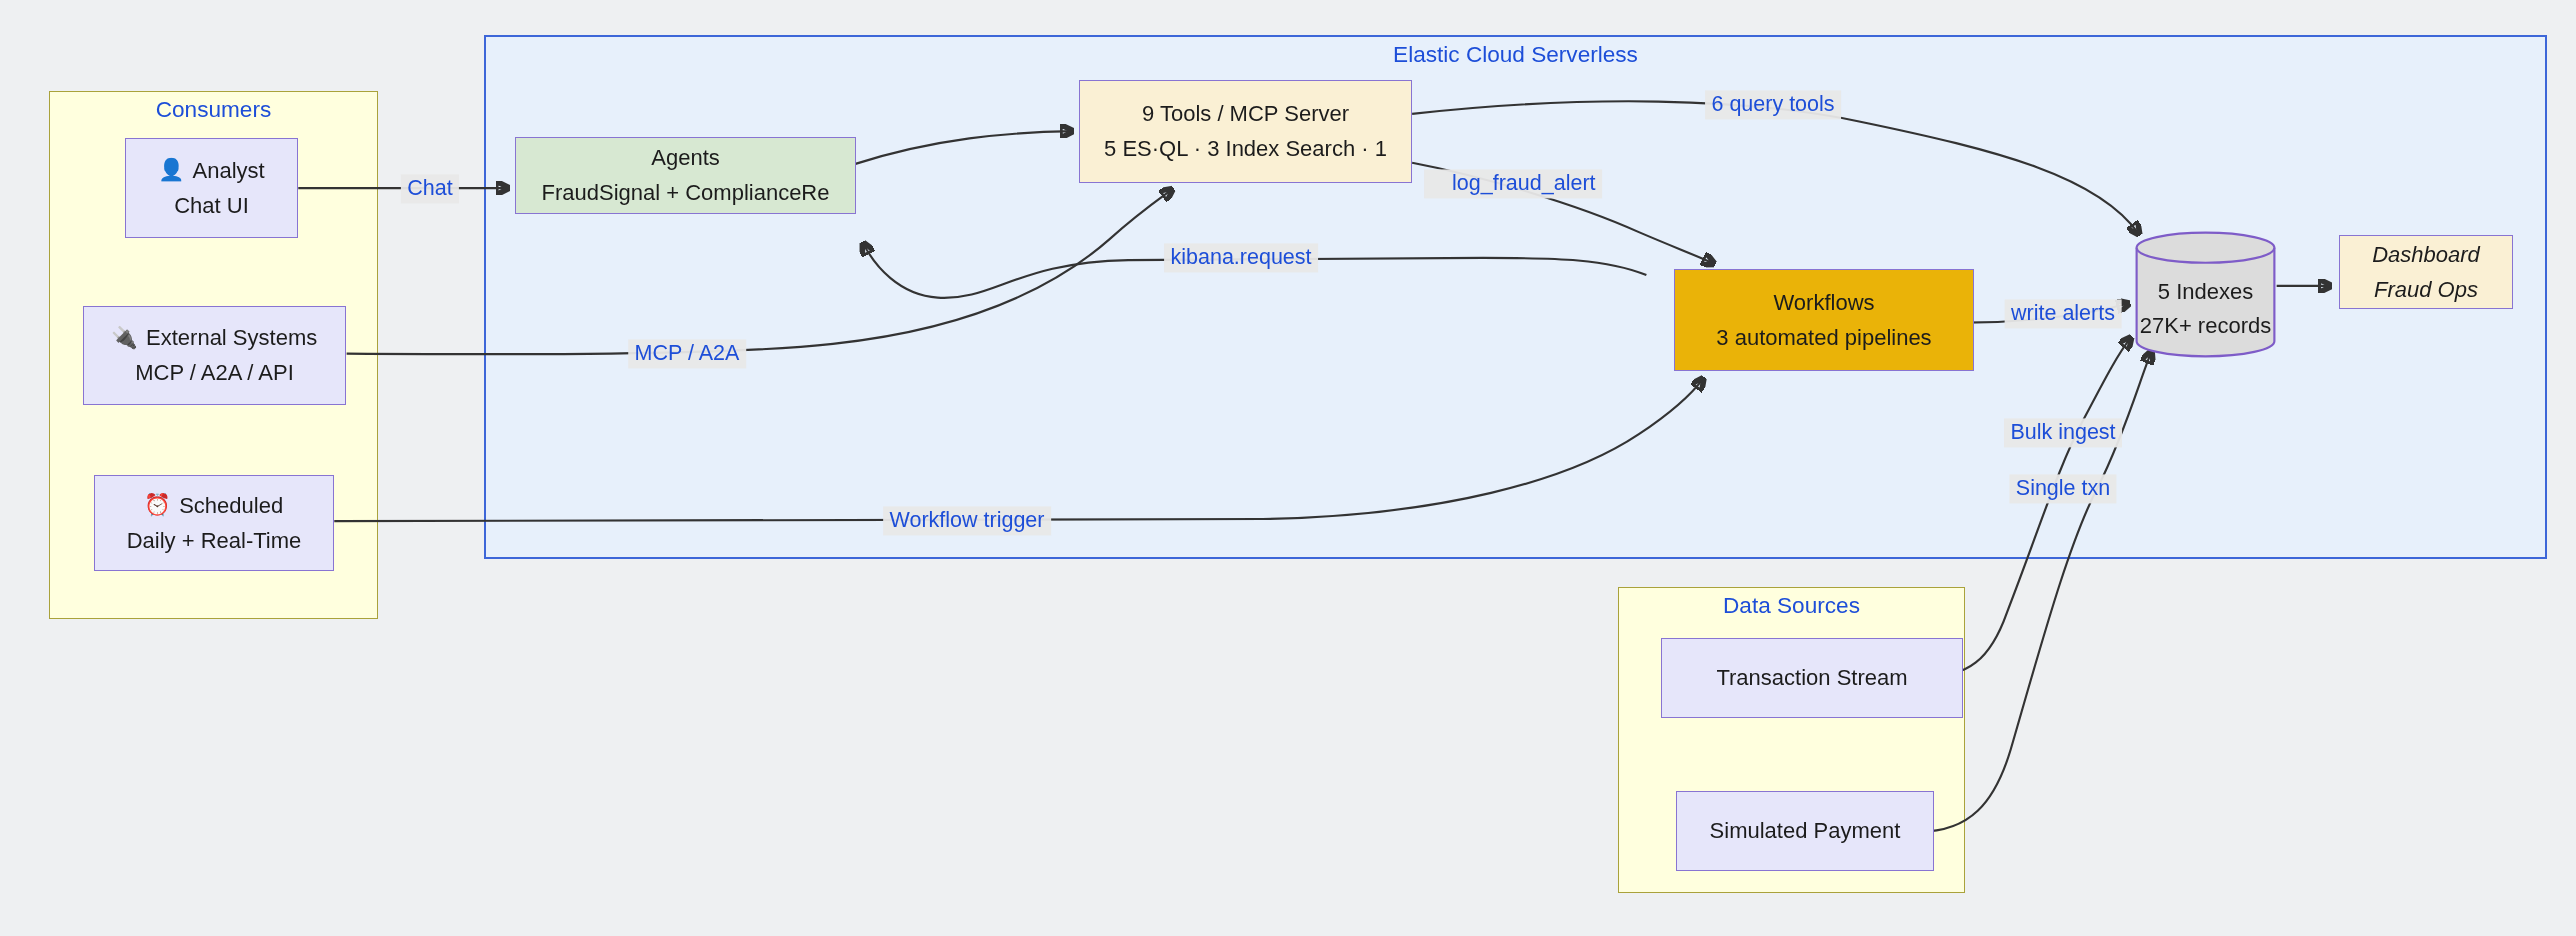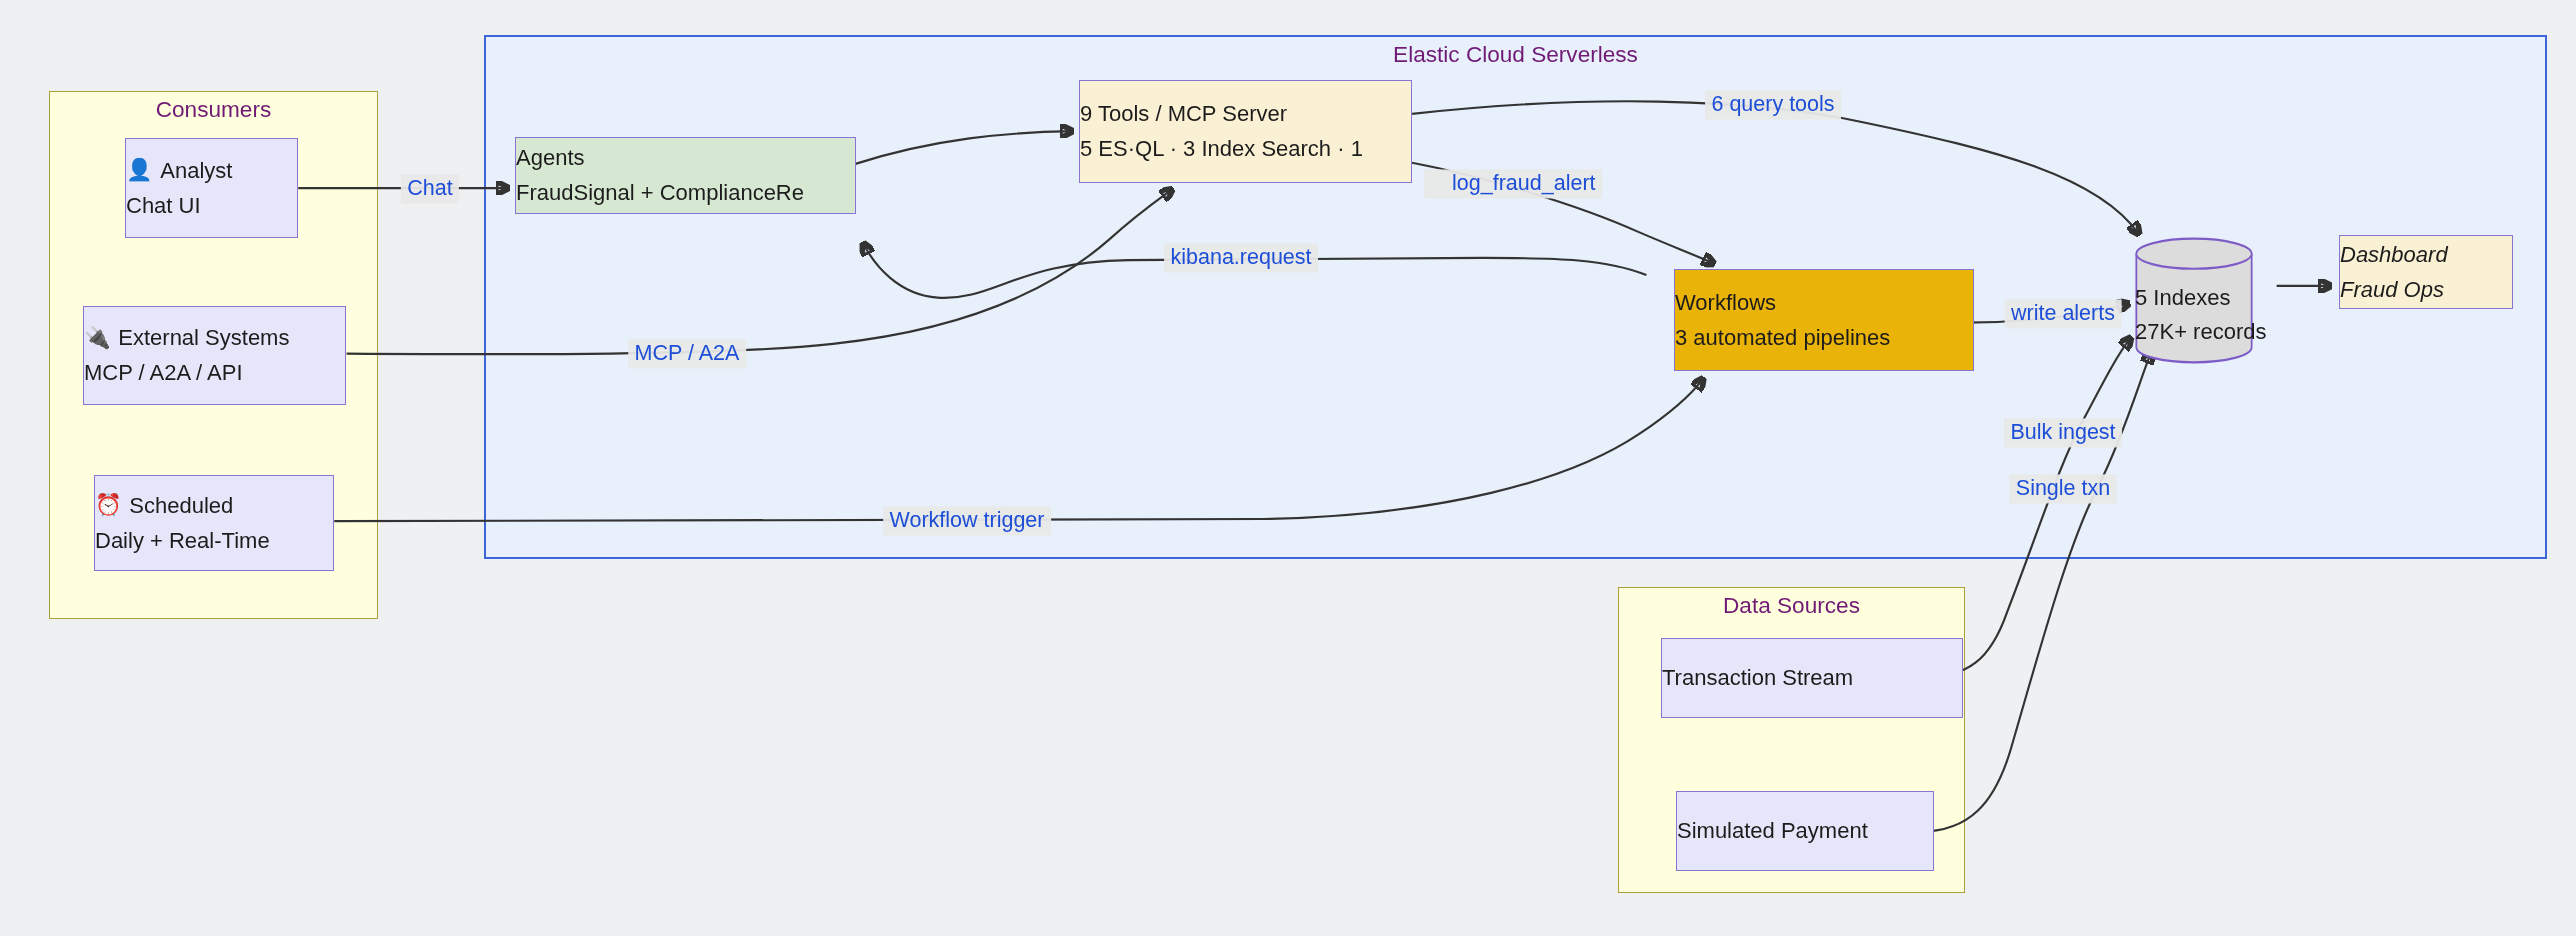--- a/index.html
+++ b/index.html
@@ -9,29 +9,29 @@
     font-family:"Liberation Sans","DejaVu Sans",sans-serif;
     color:#1c1c1c;
   }
   .layer{position:absolute;left:0;top:0;width:2576px;height:936px;}
   
   .cluster{position:absolute;box-sizing:border-box;z-index:1;}
   .cluster.yellow{background:#ffffde;border:1.6px solid #a9a23b;}
   .cluster.blue{background:#e7f0fb;border:2.1px solid #3d66d8;}
   .cluster-title{
     position:absolute;top:5.4px;left:0;right:0;text-align:center;
-    font-size:22.6px;font-weight:500;color:#701a75;
+    font-size:22.6px;font-weight:500;color:#1d4ed8;
   }
   
   svg.edges{z-index:2;}
   svg.edges path{fill:none;stroke:#333333;stroke-width:4px;}
   
   .node{
     position:absolute;box-sizing:border-box;z-index:3;
-    display:flex;flex-direction:column;justify-content:center;
+    display:flex;flex-direction:column;align-items:center;justify-content:center;
     gap:9.7px;text-align:center;font-size:22px;line-height:1.15;
     border:1.6px solid #8874d2;
   }
   .node .row{display:flex;align-items:center;gap:7.5px;white-space:nowrap;}
   .node .icon{font-size:21.5px;}
   .lavender{background:#e6e6fa;}
   .green{background:#d7e8d2;}
   .cream{background:#faf0d4;}
   .pink{background:#eab308;margin-left:28px;}
   .cylinder{border:none;background:transparent;gap:8.6px;padding-top:28px;}
@@ -109,21 +109,21 @@
 <div class="node cream" style="left:1079px;top:80px;width:333px;height:103px;">
   <div class="row">9 Tools / MCP Server</div>
   <div class="row">5 ES·QL · 3 Index Search · 1</div>
 </div>
 
 <div class="node pink" style="left:1646px;top:269px;width:300px;height:102px;">
   <div class="row">Workflows</div>
   <div class="row">3 automated pipelines</div>
 </div>
 
-<div class="node cylinder" style="left:2135px;top:236px;width:118px;height:129px;">
+<div class="node cylinder" style="left:2135px;top:230px;width:141px;height:129px;">
   <svg viewBox="0 0 262 240" preserveAspectRatio="none">
     <path d="M 3 33 L 3 207 A 128 28 0 0 0 259 207 L 259 33" fill="#dcdcdc" stroke="#7e5cc8" stroke-width="4"></path>
     <ellipse cx="131" cy="33" rx="128" ry="28" fill="#dcdcdc" stroke="#7e5cc8" stroke-width="4"></ellipse>
   </svg>
   <div class="row">5 Indexes</div>
   <div class="row">27K+ records</div>
 </div>
 
 <div class="node cream" style="left:2339px;top:235px;width:174px;height:74px;font-style:italic;">
   <div class="row">Dashboard</div>

